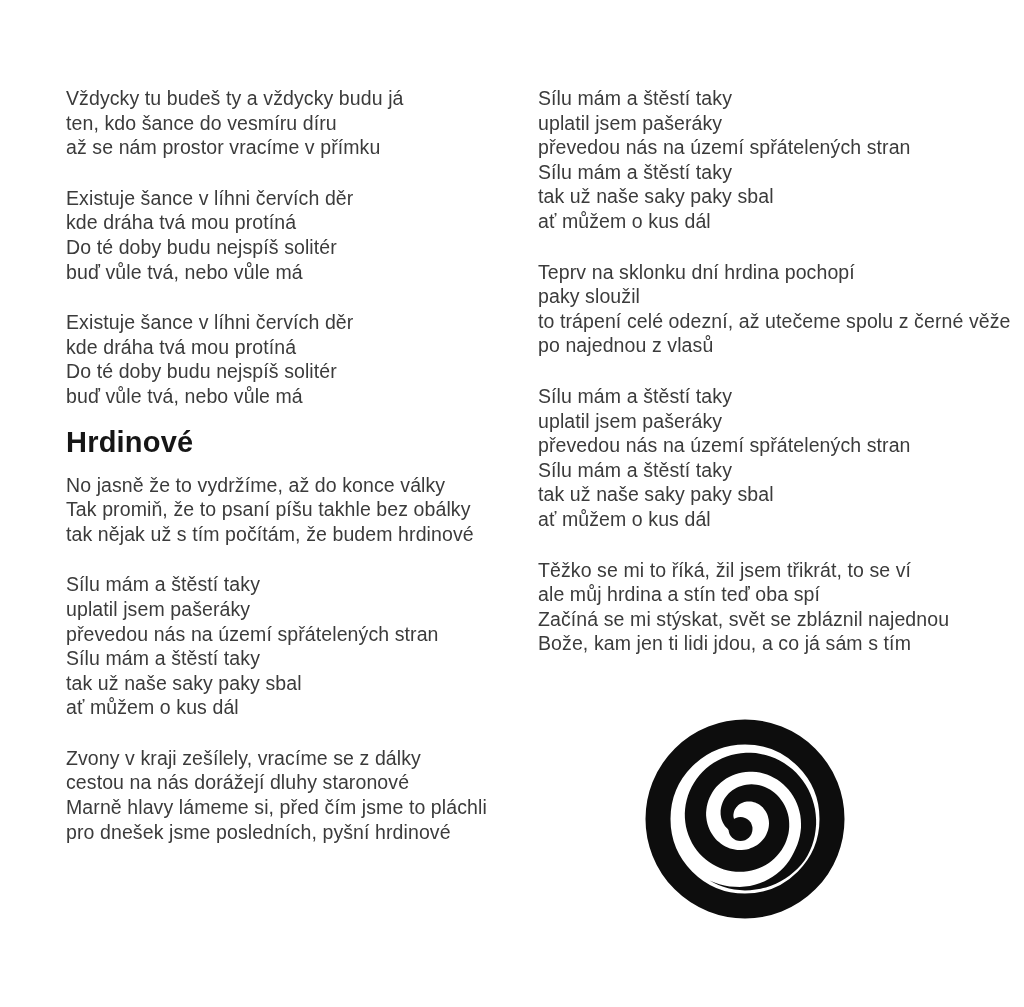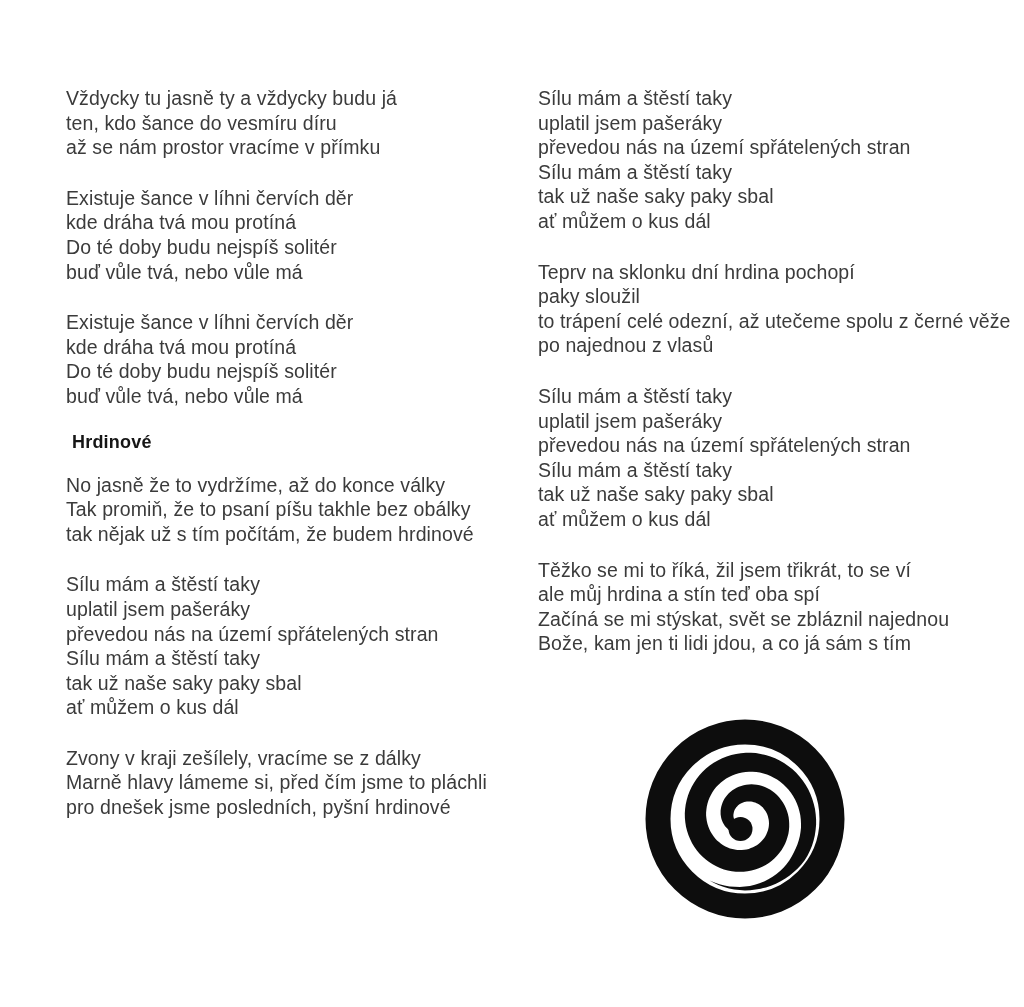--- a/index.html
+++ b/index.html
@@ -20,40 +20,40 @@
     color:var(--text);
     font-size:19.5px;
     line-height:24.6px;
     letter-spacing:0.1px;
     white-space:nowrap;
   }
   .col-left{left:66px;width:470px;}
   .col-right{left:538px;width:486px;}
   .stanza{margin:0 0 26px 0;}
   .heading{
-    font-size:18px;
+    font-size:29px;
     font-weight:700;
     line-height:26px;
     color:var(--heading);
-    margin:-6px 0 18px 6px;
+    margin:-6px 0 18px 0;
     letter-spacing:0.2px;
   }
   .logo{
     position:absolute;
     left:640px;top:714px;
     width:210px;height:210px;
   }
   .logo svg{width:100%;height:100%;display:block;}
 </style>
 </head>
 <body>
 
 <div class="col col-left">
   <div class="stanza">
-      <div class="line">Vždycky tu jasně ty a vždycky budu já</div>
+      <div class="line">Vždycky tu budeš ty a vždycky budu já</div>
       <div class="line">ten, kdo šance do vesmíru díru</div>
       <div class="line">až se nám prostor vracíme v přímku</div>
     </div>
   <div class="stanza">
       <div class="line">Existuje šance v líhni červích děr</div>
       <div class="line">kde dráha tvá mou protíná</div>
       <div class="line">Do té doby budu nejspíš solitér</div>
       <div class="line">buď vůle tvá, nebo vůle má</div>
     </div>
   <div class="stanza">
@@ -71,20 +71,21 @@
   <div class="stanza">
       <div class="line">Sílu mám a štěstí taky</div>
       <div class="line">uplatil jsem pašeráky</div>
       <div class="line">převedou nás na území spřátelených stran</div>
       <div class="line">Sílu mám a štěstí taky</div>
       <div class="line">tak už naše saky paky sbal</div>
       <div class="line">ať můžem o kus dál</div>
     </div>
   <div class="stanza">
       <div class="line">Zvony v kraji zešílely, vracíme se z dálky</div>
+      <div class="line">cestou na nás dorážejí dluhy staronové</div>
       <div class="line">Marně hlavy lámeme si, před čím jsme to pláchli</div>
       <div class="line">pro dnešek jsme posledních, pyšní hrdinové</div>
     </div>
 </div>
 
 <div class="col col-right">
   <div class="stanza">
       <div class="line">Sílu mám a štěstí taky</div>
       <div class="line">uplatil jsem pašeráky</div>
       <div class="line">převedou nás na území spřátelených stran</div>

